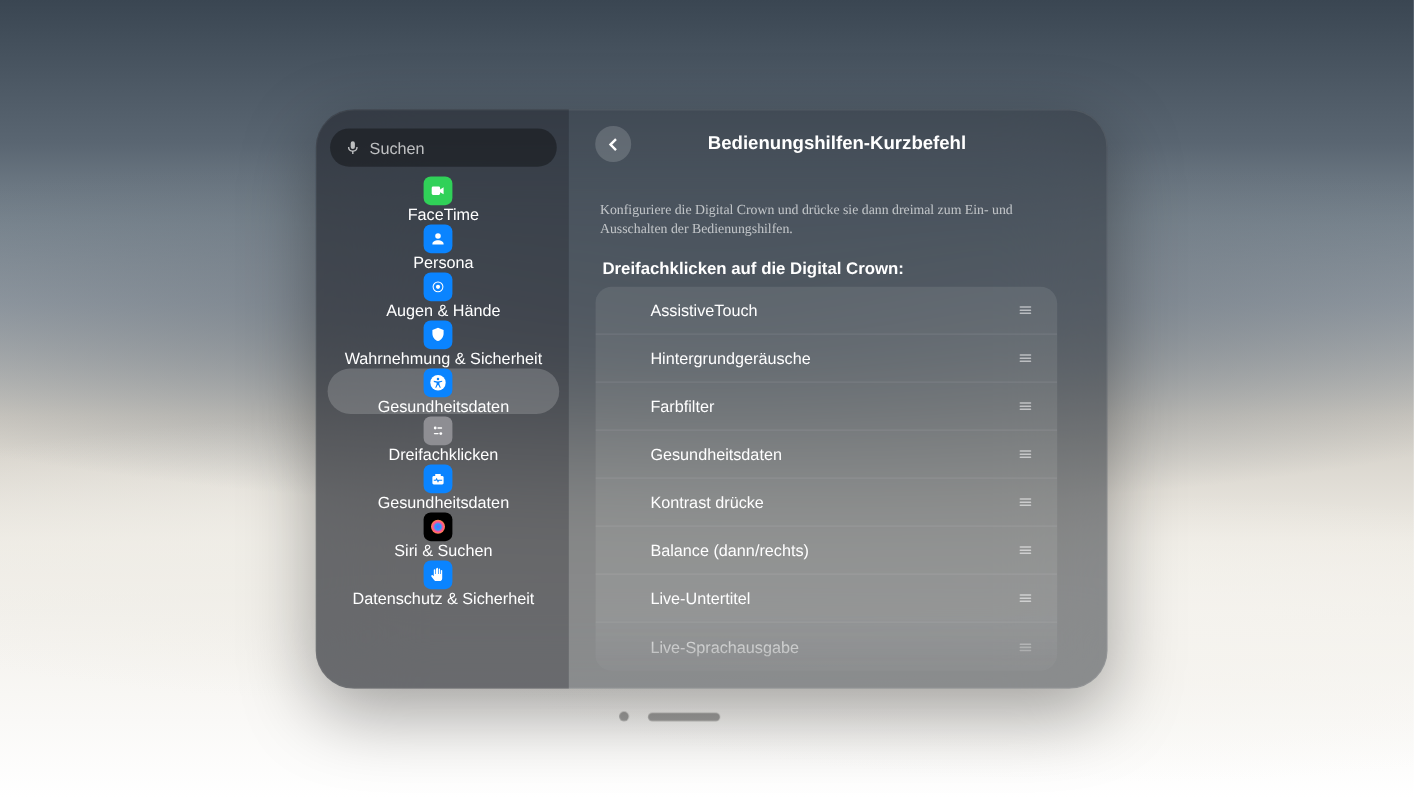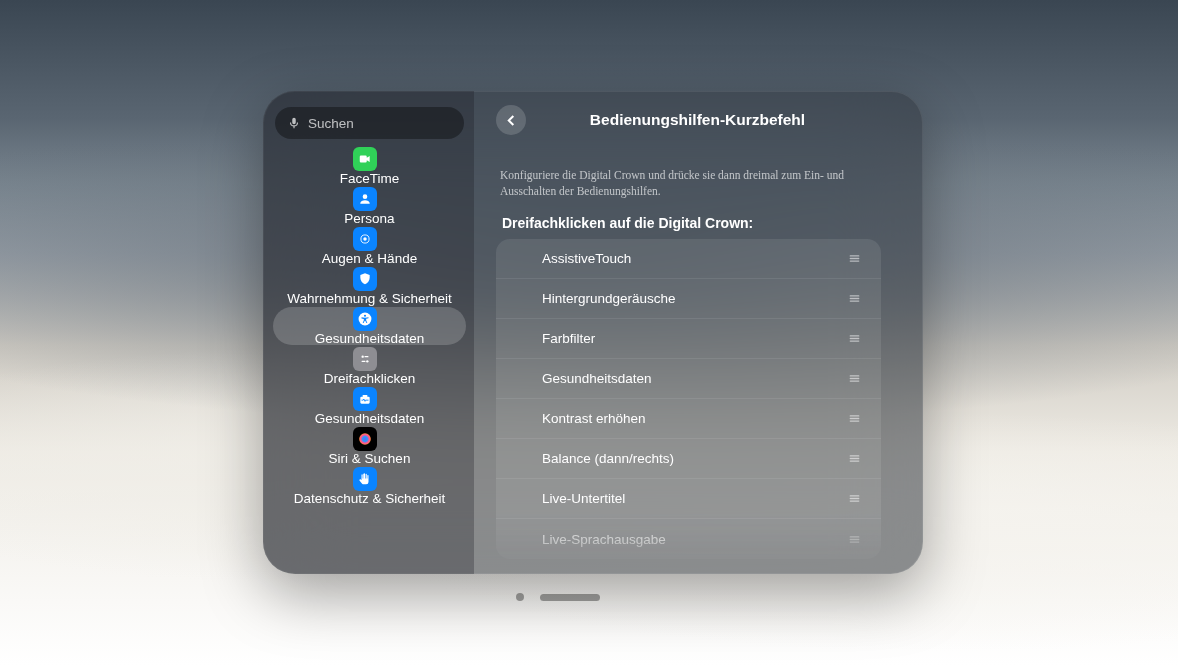--- a/index.html
+++ b/index.html
@@ -372,21 +372,21 @@
             <div class="row-drag">
               <svg viewBox="0 0 16 16">
                 <rect x="2" y="4" width="12" height="1.6" rx="0.8"></rect>
                 <rect x="2" y="7.2" width="12" height="1.6" rx="0.8"></rect>
                 <rect x="2" y="10.4" width="12" height="1.6" rx="0.8"></rect>
               </svg>
             </div>
           </div>
           <div class="list-row">
             <div class="row-check-slot"></div>
-            <div class="row-label">Kontrast erhöhen</div>
+            <div class="row-label">Kontrast drücke</div>
             <div class="row-drag">
               <svg viewBox="0 0 16 16">
                 <rect x="2" y="4" width="12" height="1.6" rx="0.8"></rect>
                 <rect x="2" y="7.2" width="12" height="1.6" rx="0.8"></rect>
                 <rect x="2" y="10.4" width="12" height="1.6" rx="0.8"></rect>
               </svg>
             </div>
           </div>
           <div class="list-row">
             <div class="row-check-slot"></div>

